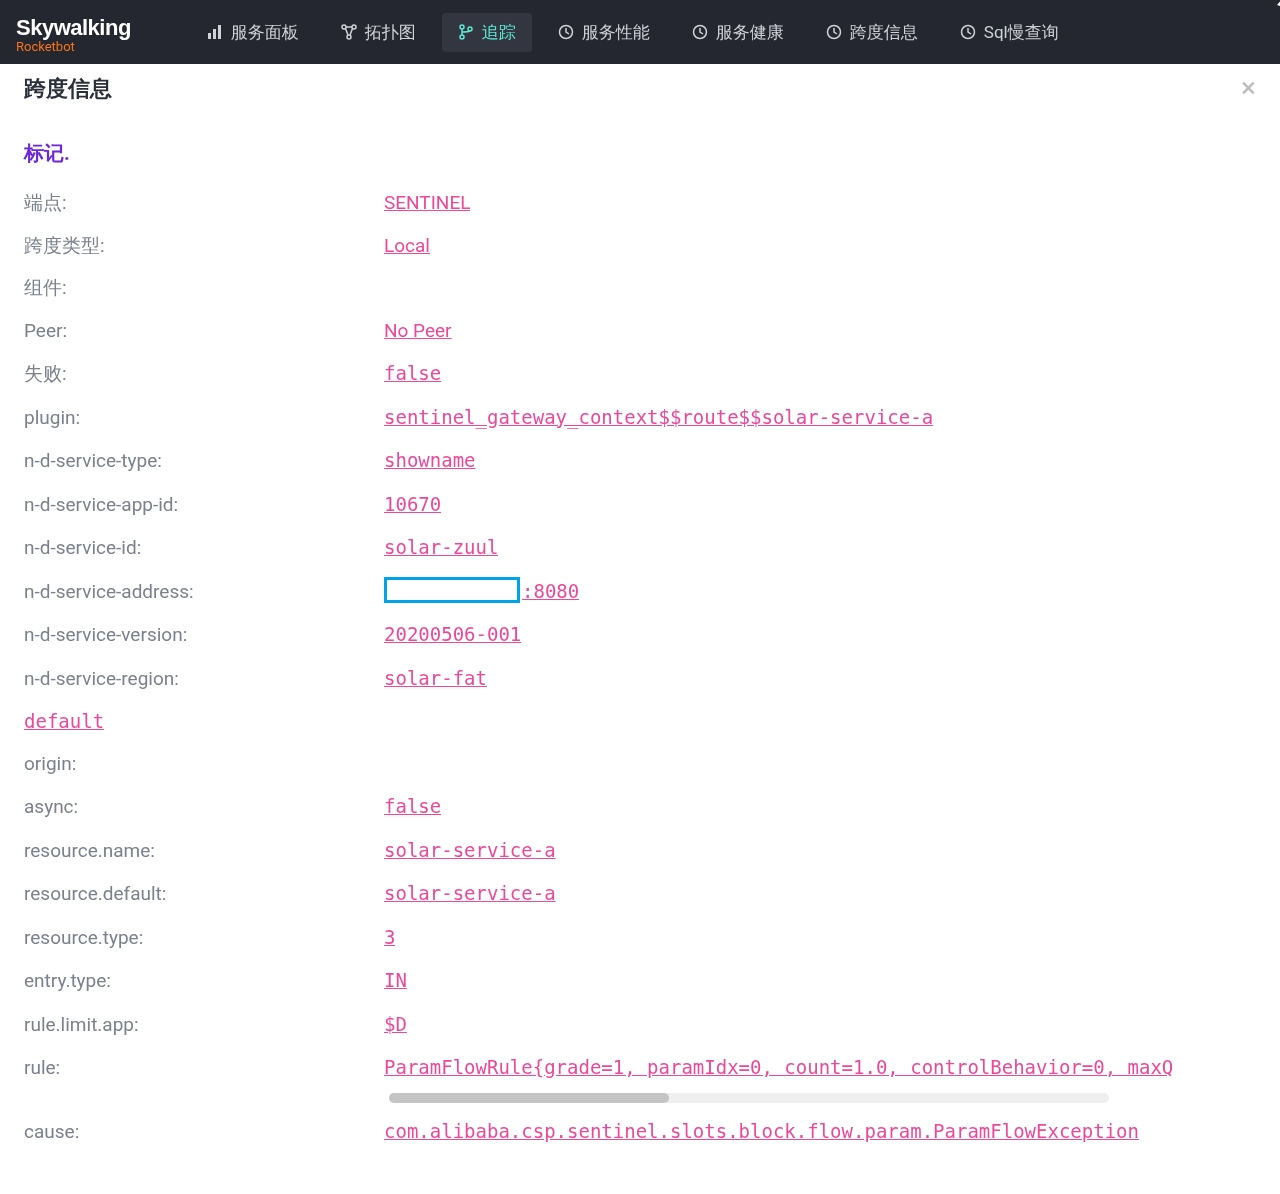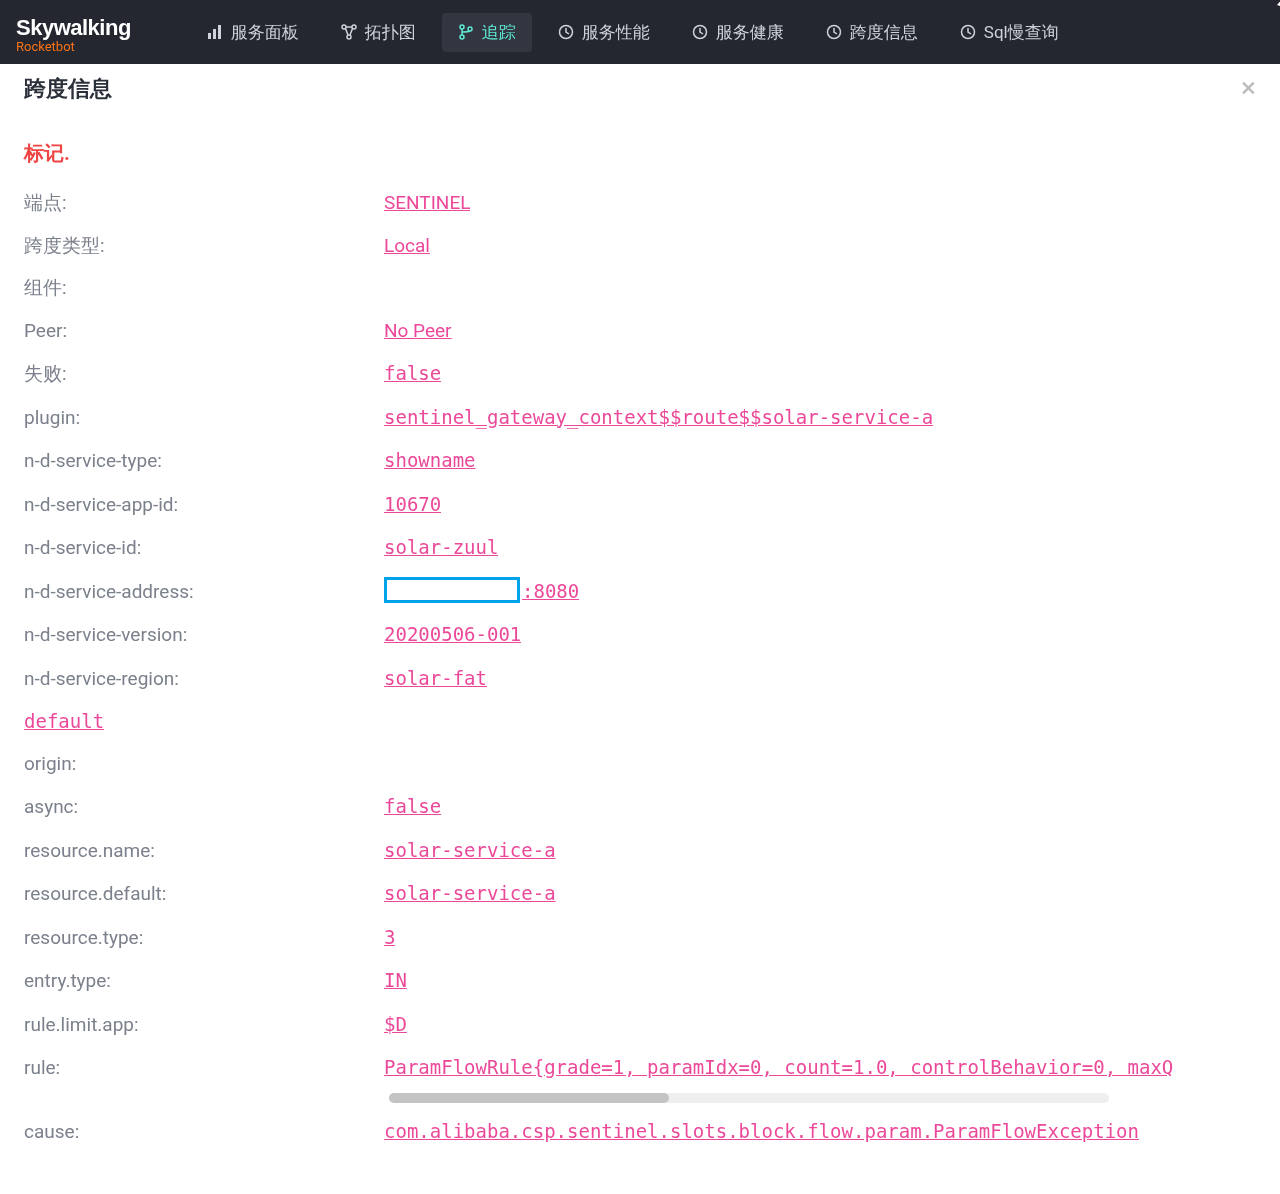--- a/index.html
+++ b/index.html
@@ -85,21 +85,21 @@
     }
     .section-title {
       font-size: 22px;
       font-weight: 700;
       color: #2a2f3a;
       margin-bottom: 36px;
     }
     .tags-label {
       font-size: 20px;
       font-weight: 700;
-      color: #ef4444;
+      color: #6d28d9;
       margin-bottom: 22px;
     }
     .kv-row {
       display: flex;
       align-items: baseline;
       margin-bottom: 14px;
       font-size: 19px;
       line-height: 1.5;
     }
     .kv-key {

